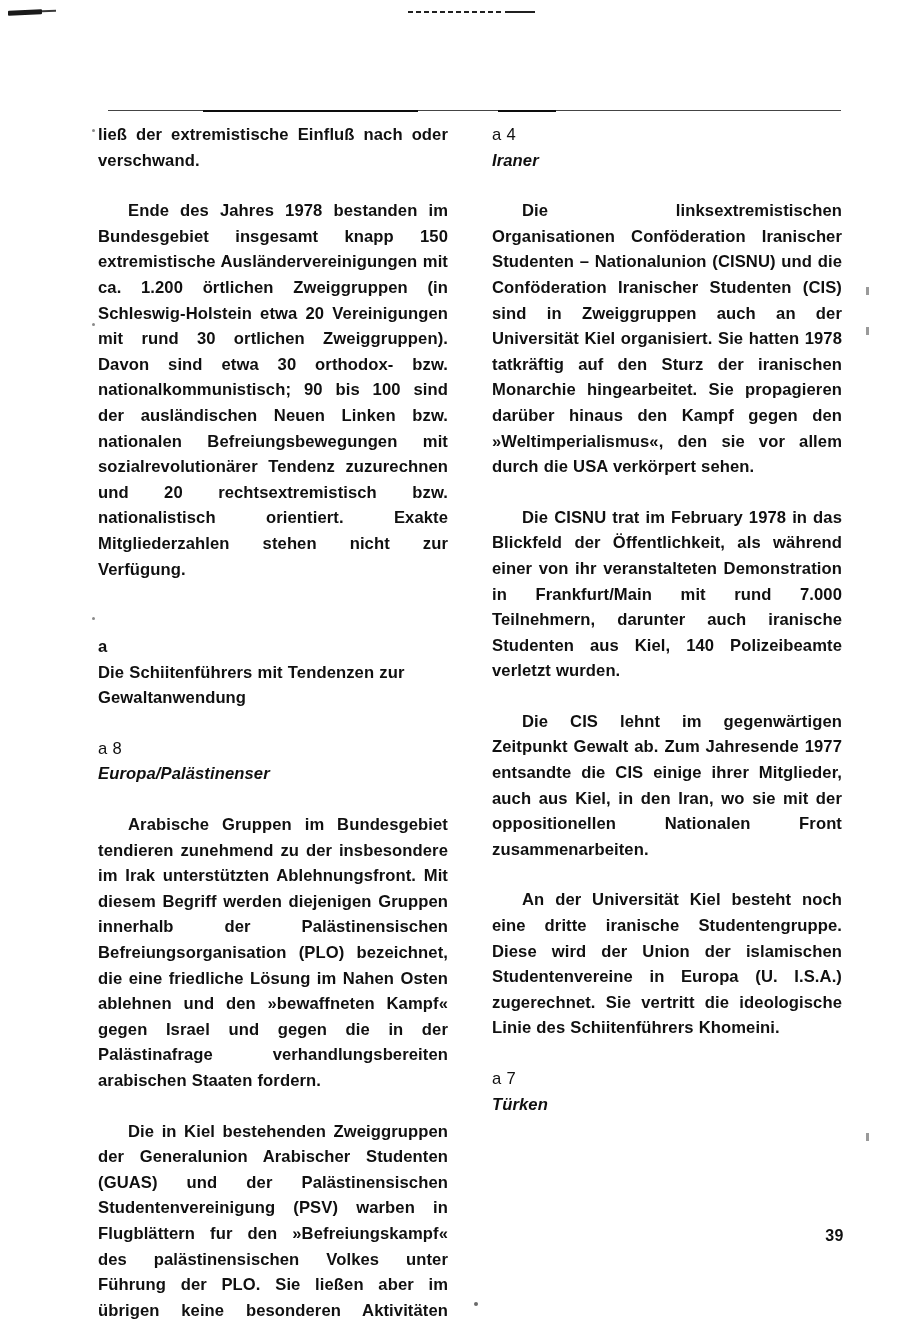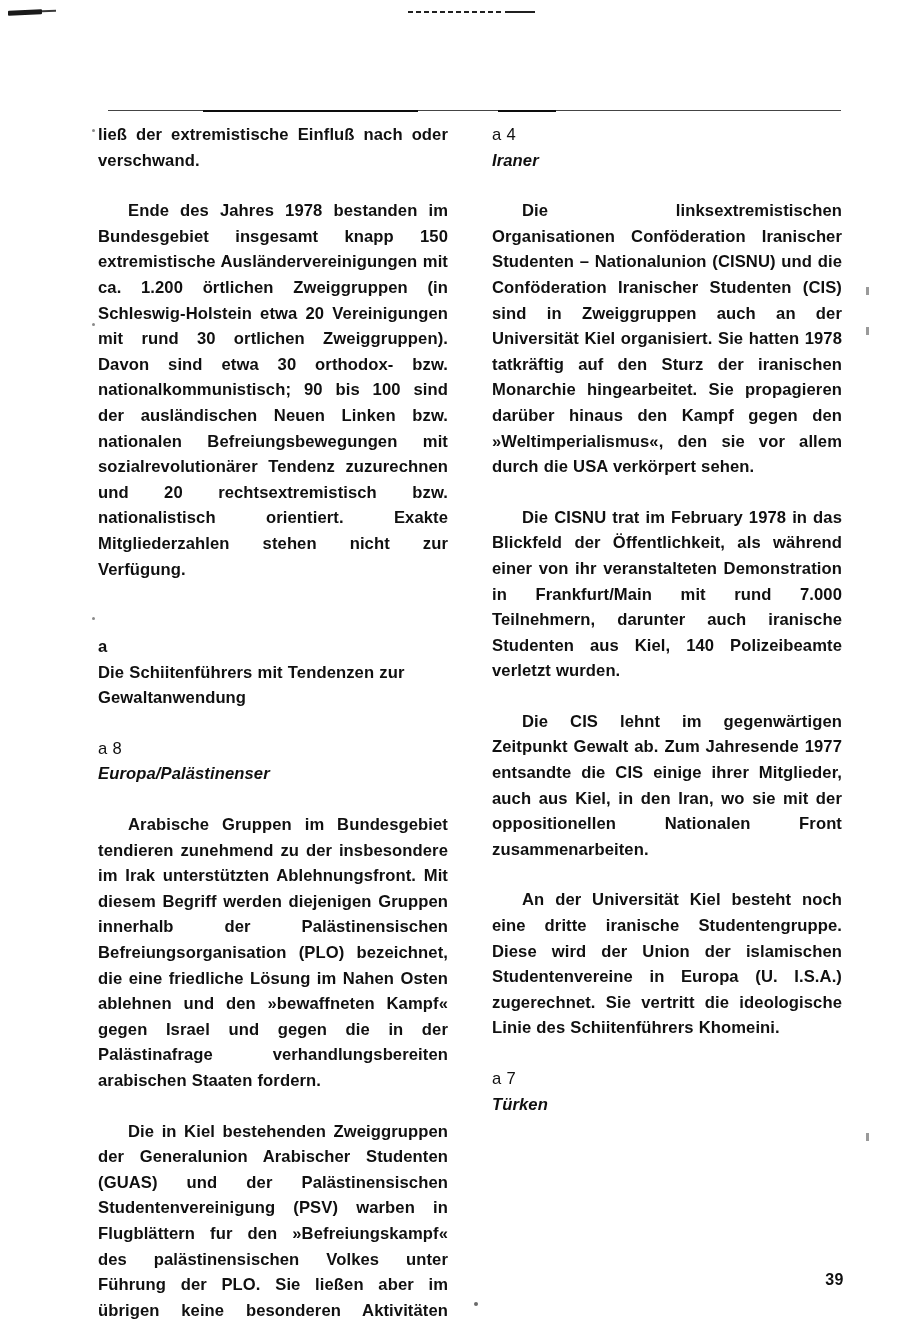--- a/index.html
+++ b/index.html
@@ -138,21 +138,21 @@
     font-size: 16.6px;
     line-height: 25.6px;
     text-align: left;
   }
   .spacer-big { height: 52px; }
   .spacer-sm  { height: 25px; }
 
   .folio {
     position: absolute;
     right: 56px;
-    top: 1271px;
+    top: 1227px;
     font-size: 16px;
     font-weight: bold;
     letter-spacing: 0.5px;
   }
 
   
   .margin-dot-left {
     position: absolute;
     left: 92px;
     width: 3px;

